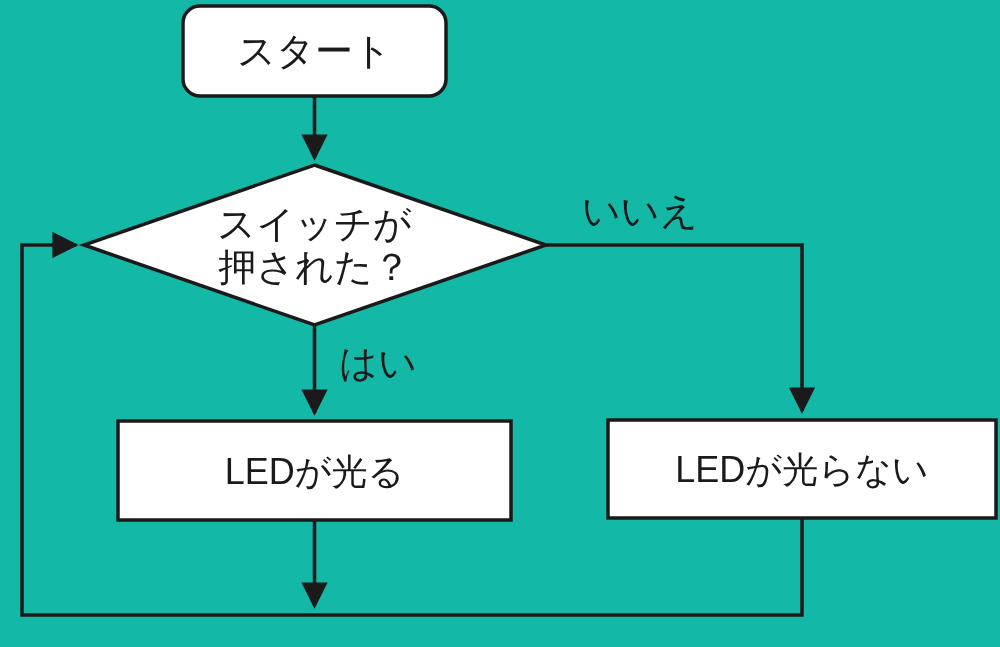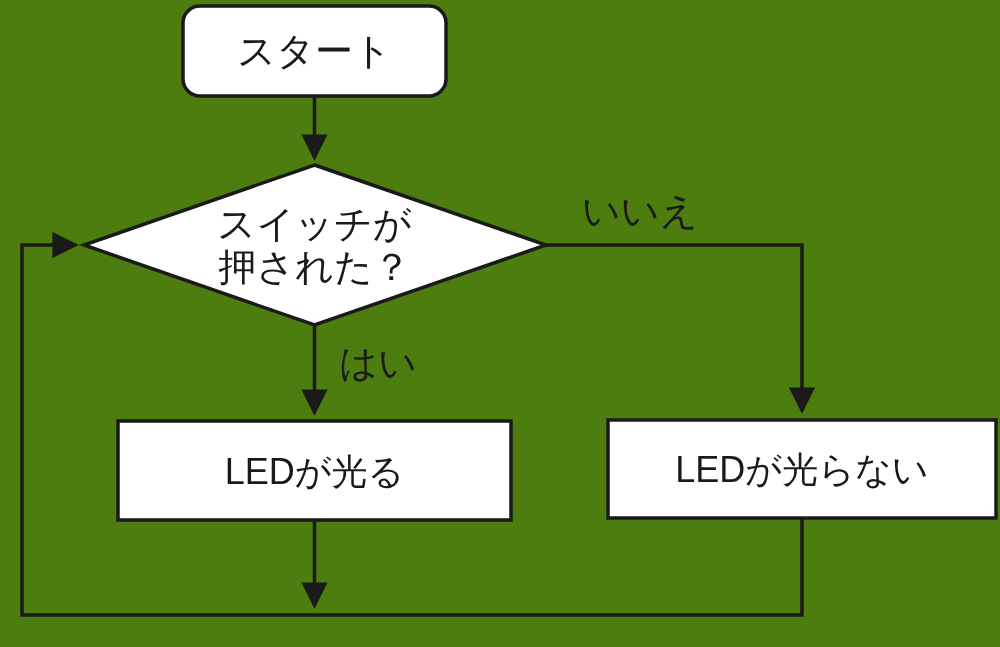--- a/index.html
+++ b/index.html
@@ -4,21 +4,21 @@
 <style>
   html, body {
     margin: 0;
     padding: 0;
     background: #ffffff;
   }
   .stage {
     position: relative;
     width: 1000px;
     height: 647px;
-    background: #4d7c0f;
+    background: #14b8a6;
     overflow: hidden;
   }
   svg {
     display: block;
     width: 1000px;
     height: 647px;
   }
   .shape {
     fill: #ffffff;
     stroke: #1a1a1a;

